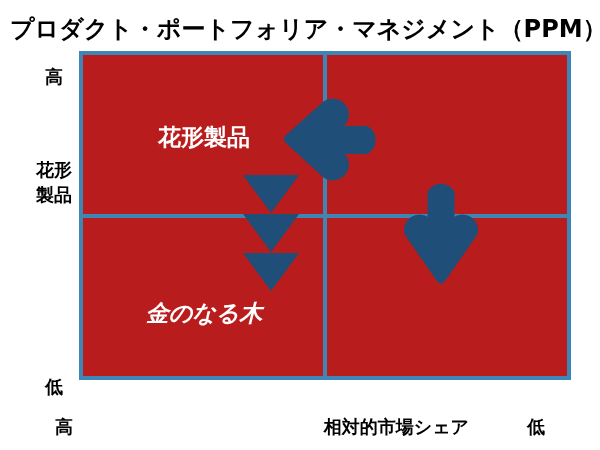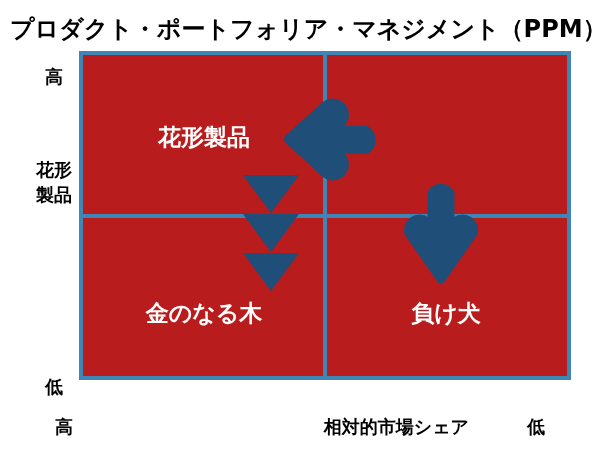--- a/index.html
+++ b/index.html
@@ -75,21 +75,21 @@
     position: absolute;
     color: #ffffff;
     font-size: 23px;
     font-weight: bold;
     white-space: nowrap;
     text-align: center;
     line-height: 1;
   }
   .quad-tl { left: 0;   top: 71px;  width: 50%; }
   .quad-tr { left: 50%; top: 71px;  width: 50%; }
-  .quad-bl { left: 0;   top: 247px; width: 50%; }
+  .quad-bl { left: 0;   top: 247px; width: 50%; font-style: italic; }
   .quad-br { left: 50%; top: 247px; width: 50%; }
 
   
   .arrow-svg {
     position: absolute;
     overflow: visible;
   }
   
   .tri-stack { left: 158px; top: 118px; width: 60px; height: 118px; }
   
@@ -157,21 +157,20 @@
   <div class="matrix">
 
     <div class="divider-v"></div>
     <div class="divider-h"></div>
 
     <div class="quad-label quad-tl">花形製品</div>
 
 
     <div class="quad-label quad-bl">金のなる木</div>
 
-    <div class="quad-label quad-br">負け犬</div>
 
     <svg class="arrow-svg tri-stack" viewBox="0 0 60 118">
       <polygon points="2,2 58,2 30,40" fill="#1f4e79"></polygon>
       <polygon points="2,41 58,41 30,79" fill="#1f4e79"></polygon>
       <polygon points="2,80 58,80 30,118" fill="#1f4e79"></polygon>
     </svg>
 
     <svg class="arrow-svg left-arrow" viewBox="0 0 92 78">
       <path d="M 6 39
                L 43 6

